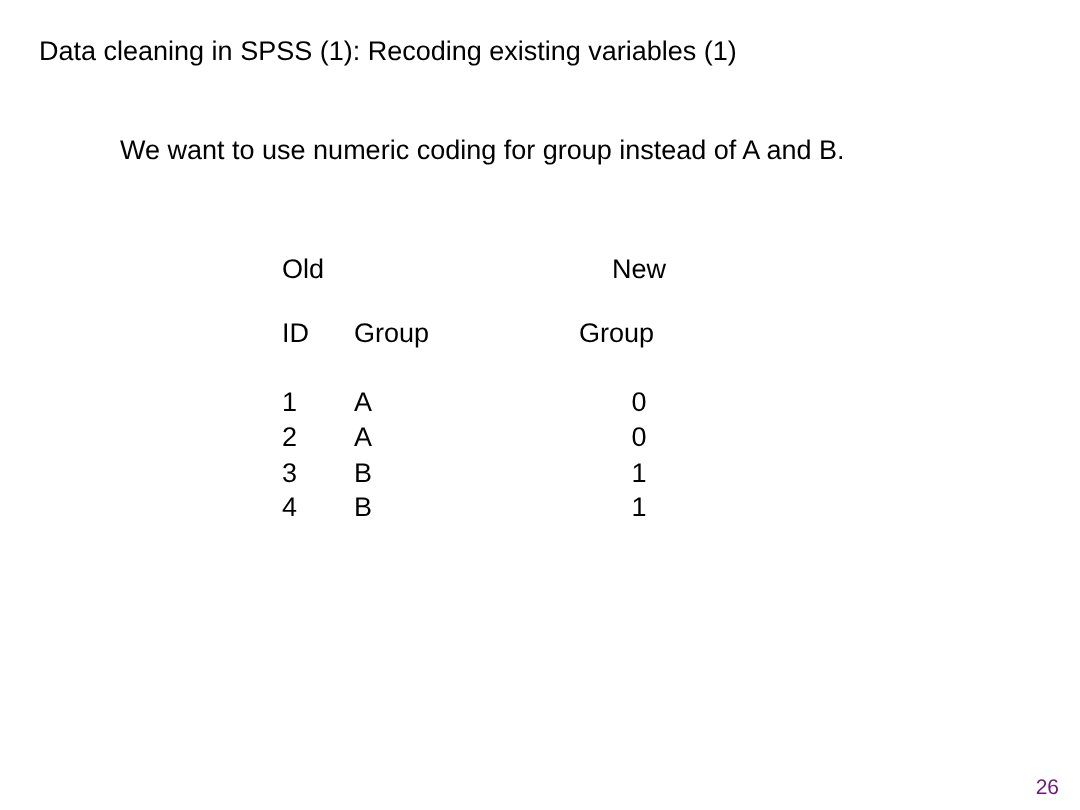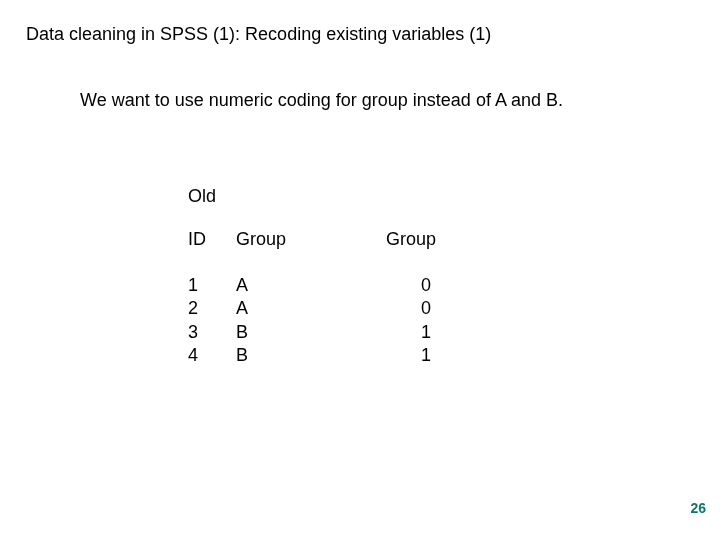--- a/index.html
+++ b/index.html
@@ -27,21 +27,20 @@
       top: 90px;
       left: 80px;
       font-size: 18px;
     }
     .table-area {
       position: absolute;
       top: 168px;
       left: 188px;
       font-size: 18px;
       line-height: 1.3;
-      margin-top: 17px;
     }
     .row {
       display: flex;
     }
     .col-id {
       width: 48px;
     }
     .col-group-old {
       width: 150px;
     }
@@ -57,37 +56,37 @@
     .new-header {
       display: inline-block;
       width: 80px;
       text-align: center;
     }
     .center {
       text-align: center;
     }
     .page-number {
       position: absolute;
-      bottom: 24px;
+      bottom: 8px;
       right: 14px;
       font-size: 14px;
-      color: #0f766e;
-      font-weight: bold;
+      color: #701a75;
     }
   </style>
 </head>
 <body>
 
 <div class="title">Data cleaning in SPSS (1): Recoding existing variables (1)</div>
 <div class="subtitle">We want to use numeric coding for group instead of A and B.</div>
 
 <div class="table-area">
   <div class="row">
     <div class="col-id">Old</div>
     <div class="col-group-old"></div>
+    <div class="col-group-new new-header">New</div>
   </div>
   <div class="row-gap"></div>
   <div class="row">
     <div class="col-id">ID</div>
     <div class="col-group-old">Group</div>
     <div class="col-group-new">Group</div>
   </div>
   <div class="row-gap-small"></div>
 
   <div class="row">

